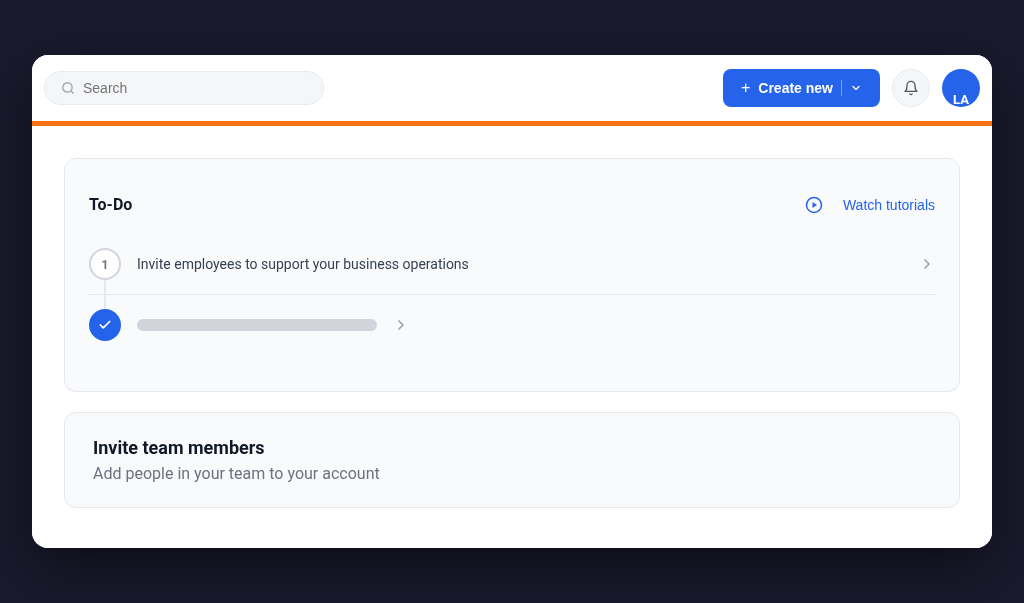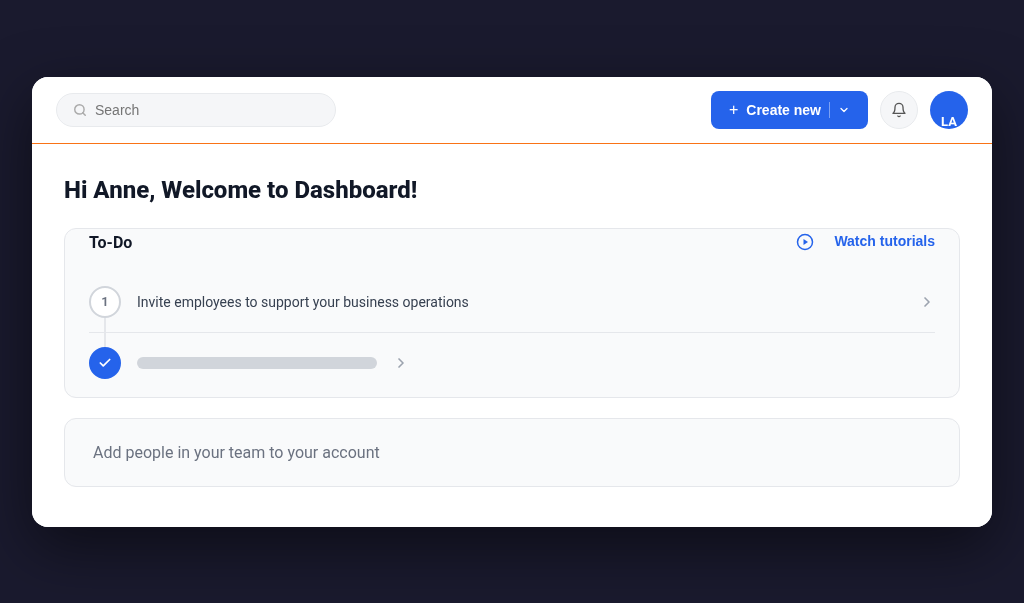--- a/index.html
+++ b/index.html
@@ -17,25 +17,25 @@
       width: 960px;
       background: #f0f2f5;
       border-radius: 16px;
       overflow: hidden;
       box-shadow: 0 20px 60px rgba(0,0,0,0.5);
     }
 
     
     .top-bar {
       background: #ffffff;
-      padding: 14px 24px;
+      padding: 14px 12px;
       display: flex;
       align-items: center;
       justify-content: space-between;
-      border-bottom: 1px solid #f97316;
+      border-bottom: 5px solid #f97316;
     }
 
     .search-box {
       display: flex;
       align-items: center;
       background: #f5f6f8;
       border: 1px solid #e8eaed;
       border-radius: 24px;
       padding: 8px 16px;
       gap: 8px;
@@ -119,44 +119,44 @@
       font-weight: 800;
       color: #111827;
       margin-bottom: 24px;
     }
 
     
     .todo-card {
       background: #f9fafb;
       border: 1px solid #e5e7eb;
       border-radius: 12px;
-      padding: 4px 24px;
+      padding: 36px 24px;
       margin-bottom: 20px;
     }
 
     .todo-card-header {
       display: flex;
       align-items: center;
       justify-content: space-between;
       margin-bottom: 20px;
     }
 
     .todo-title {
       font-size: 16px;
       font-weight: 700;
       color: #111827;
     }
 
     .watch-tutorials-btn {
       display: flex;
-      align-items: flex-start;
+      align-items: center;
       gap: 20px;
       color: #2563eb;
       font-size: 14px;
-      font-weight: 700;
+      font-weight: 400;
       cursor: pointer;
       border: none;
       background: transparent;
     }
 
     .todo-item {
       display: flex;
       align-items: center;
       padding: 14px 0;
       border-bottom: 1px solid #e5e7eb;
@@ -296,21 +296,20 @@
       </button>
 
       <div class="avatar">
         <span>LA</span>
       </div>
     </div>
   </div>
 
   <div class="main-content">
 
-    <h1 class="welcome-heading">Hi Anne, Welcome to Dashboard!</h1>
 
     <div class="todo-card">
       <div class="todo-card-header">
         <span class="todo-title">To-Do</span>
         <button class="watch-tutorials-btn">
           <svg width="18" height="18" viewBox="0 0 24 24" fill="none" stroke="#2563eb" stroke-width="2" stroke-linecap="round" stroke-linejoin="round">
             <circle cx="12" cy="12" r="10"></circle>
             <polygon points="10 8 16 12 10 16 10 8" fill="#2563eb" stroke="none"></polygon>
           </svg>
           <span>Watch tutorials</span>
@@ -339,18 +338,19 @@
           <div class="todo-item-blurred"></div>
           <svg class="chevron-right" width="16" height="16" viewBox="0 0 24 24" fill="none" stroke="#9ca3af" stroke-width="2.5" stroke-linecap="round" stroke-linejoin="round">
             <polyline points="9 18 15 12 9 6"></polyline>
           </svg>
         </div>
       </div>
     </div>
 
     <div class="invite-card">
       <div class="invite-card-text">
+        <h3>Invite team members</h3>
         <p>Add people in your team to your account</p>
       </div>
     </div>
 
   </div>
 </div>
 
 </body></html>

